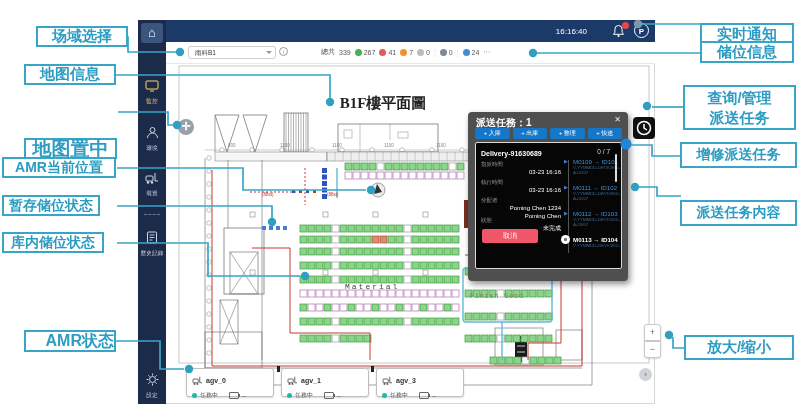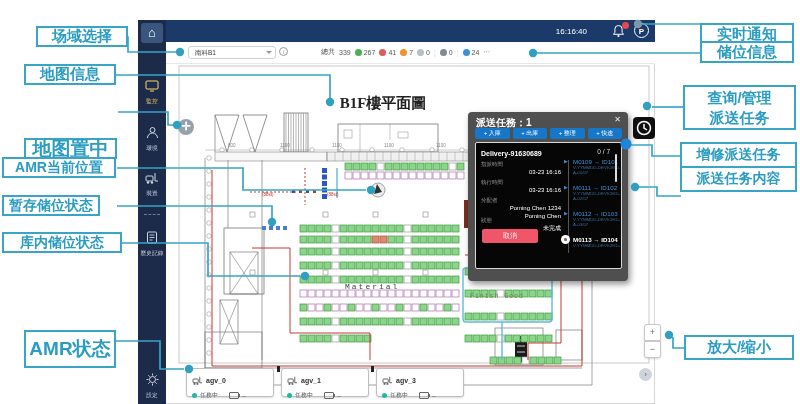--- a/index.html
+++ b/index.html
@@ -71,27 +71,27 @@
   .chev{position:absolute;left:639px;top:368px;width:13px;height:13px;background:#cfd4da;border-radius:50%;color:#666;font-size:8px;text-align:center;line-height:13px;z-index:6;}
   .centerbtn{position:absolute;left:178px;top:119px;width:16px;height:16px;background:#98a1ab;border-radius:50%;z-index:6;color:#fff;font-size:11px;font-weight:bold;text-align:center;line-height:15px;}
   
   .co{position:absolute;border:2px solid #39a5c6;background:#fff;color:#2b9cc2;font-weight:bold;text-align:center;z-index:8;box-sizing:border-box;display:flex;flex-direction:column;justify-content:center;}
   .overlay{position:absolute;left:0;top:0;z-index:7;pointer-events:none;}
   .co-l1{left:24px;top:26px;width:92px;height:21px;font-size:15px;margin-left:12px;}
   .co-l2{left:24px;top:64px;width:92px;height:21px;font-size:15px;}
   .co-l3{left:24px;top:102px;width:93px;height:21px;font-size:19px;margin-top:36px;}
   .co-l4{left:2px;top:157px;width:114px;height:21px;font-size:14px;}
   .co-l5{left:2px;top:195px;width:98px;height:21px;font-size:14px;text-align:center;}
-  .co-l6{left:2px;top:232px;width:120px;height:21px;font-size:14px;}
-  .co-l7{left:24px;top:330px;width:92px;height:38px;font-size:19px;}
+  .co-l6{left:2px;top:232px;width:102px;height:21px;font-size:14px;}
+  .co-l7{left:24px;top:330px;width:92px;height:22px;font-size:16px;align-items:flex-end;}
   .co-r1{left:700px;top:12px;width:94px;height:22px;font-size:15px;margin-top:11px;}
   .co-r2{left:700px;top:41px;width:94px;height:22px;font-size:15px;}
   .co-r3{left:683px;top:85px;width:113px;height:45px;font-size:15px;line-height:1.3;}
   .co-r4{left:680px;top:142px;width:117px;height:26px;font-size:14px;}
-  .co-r5{left:680px;top:166px;width:117px;height:26px;font-size:14px;}
+  .co-r5{left:680px;top:200px;width:117px;height:26px;font-size:14px;}
   .co-r6{left:684px;top:335px;width:110px;height:25px;font-size:15px;}
 </style>
 </head>
 <body>
 
 <div class="canvas">
 
   <div class="app"></div>
 
   <svg class="mapsvg" width="800" height="404" viewBox="0 0 800 404">

